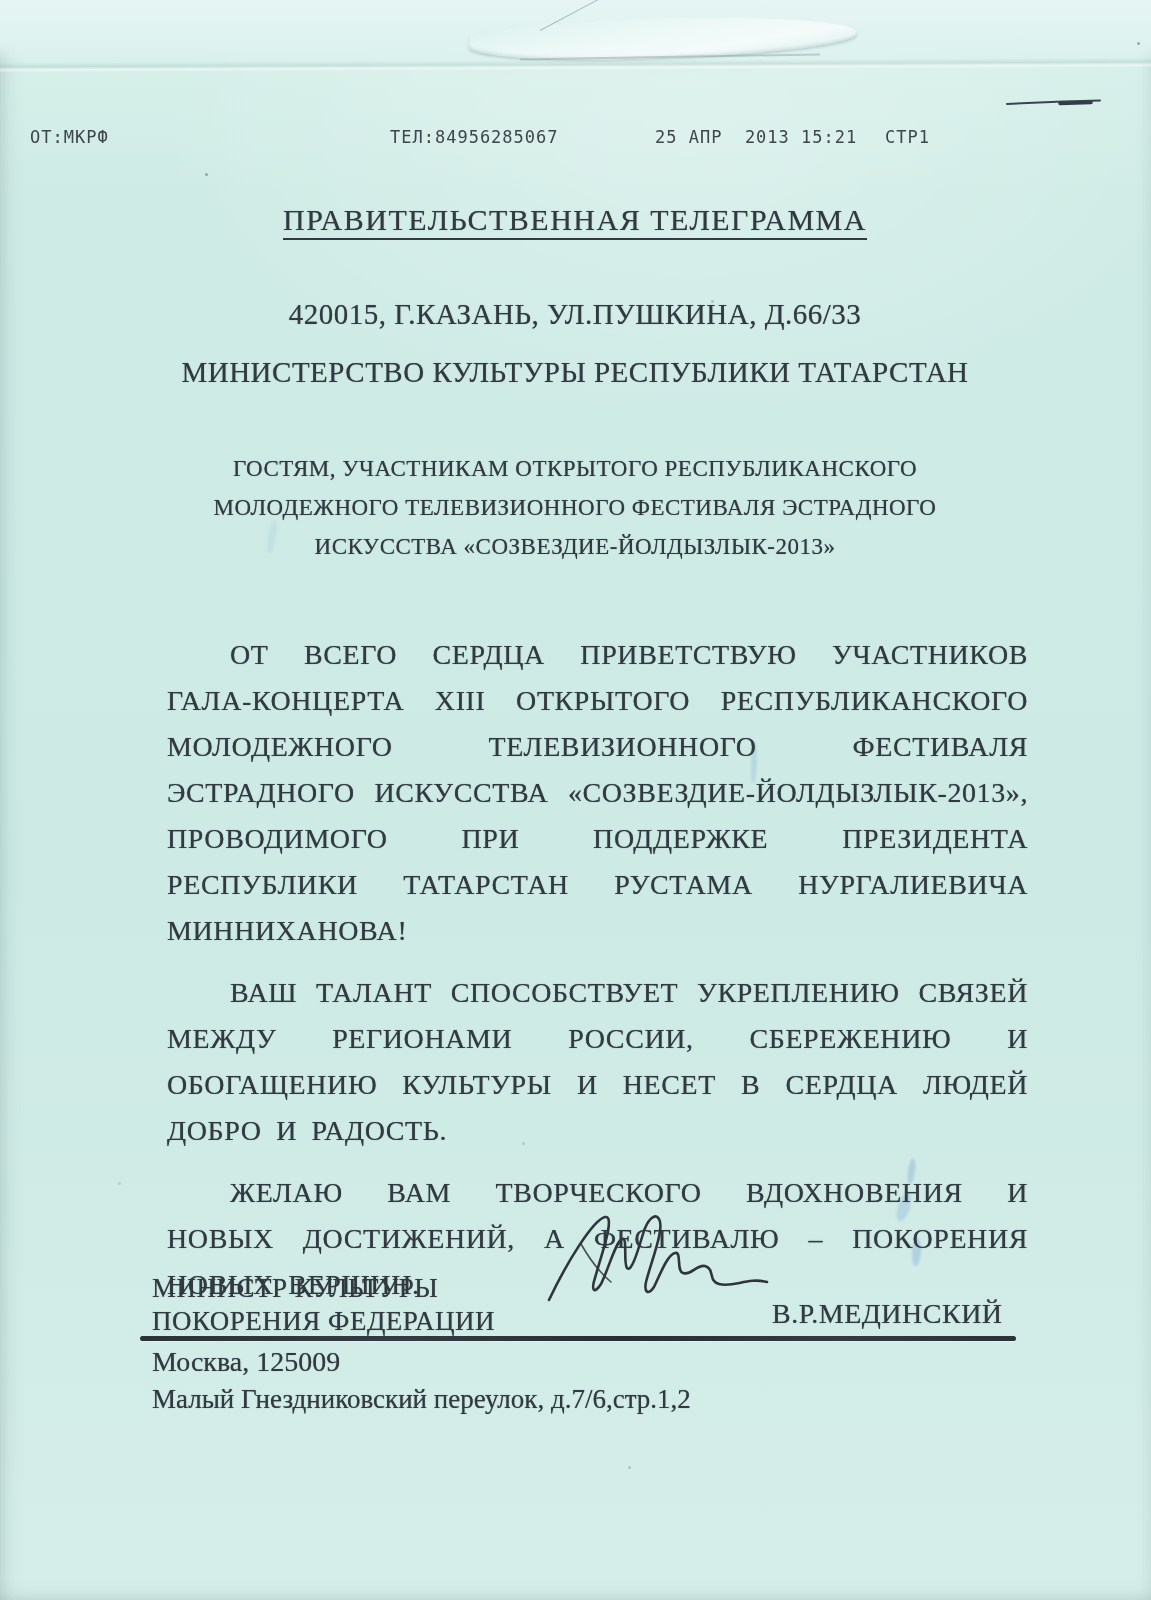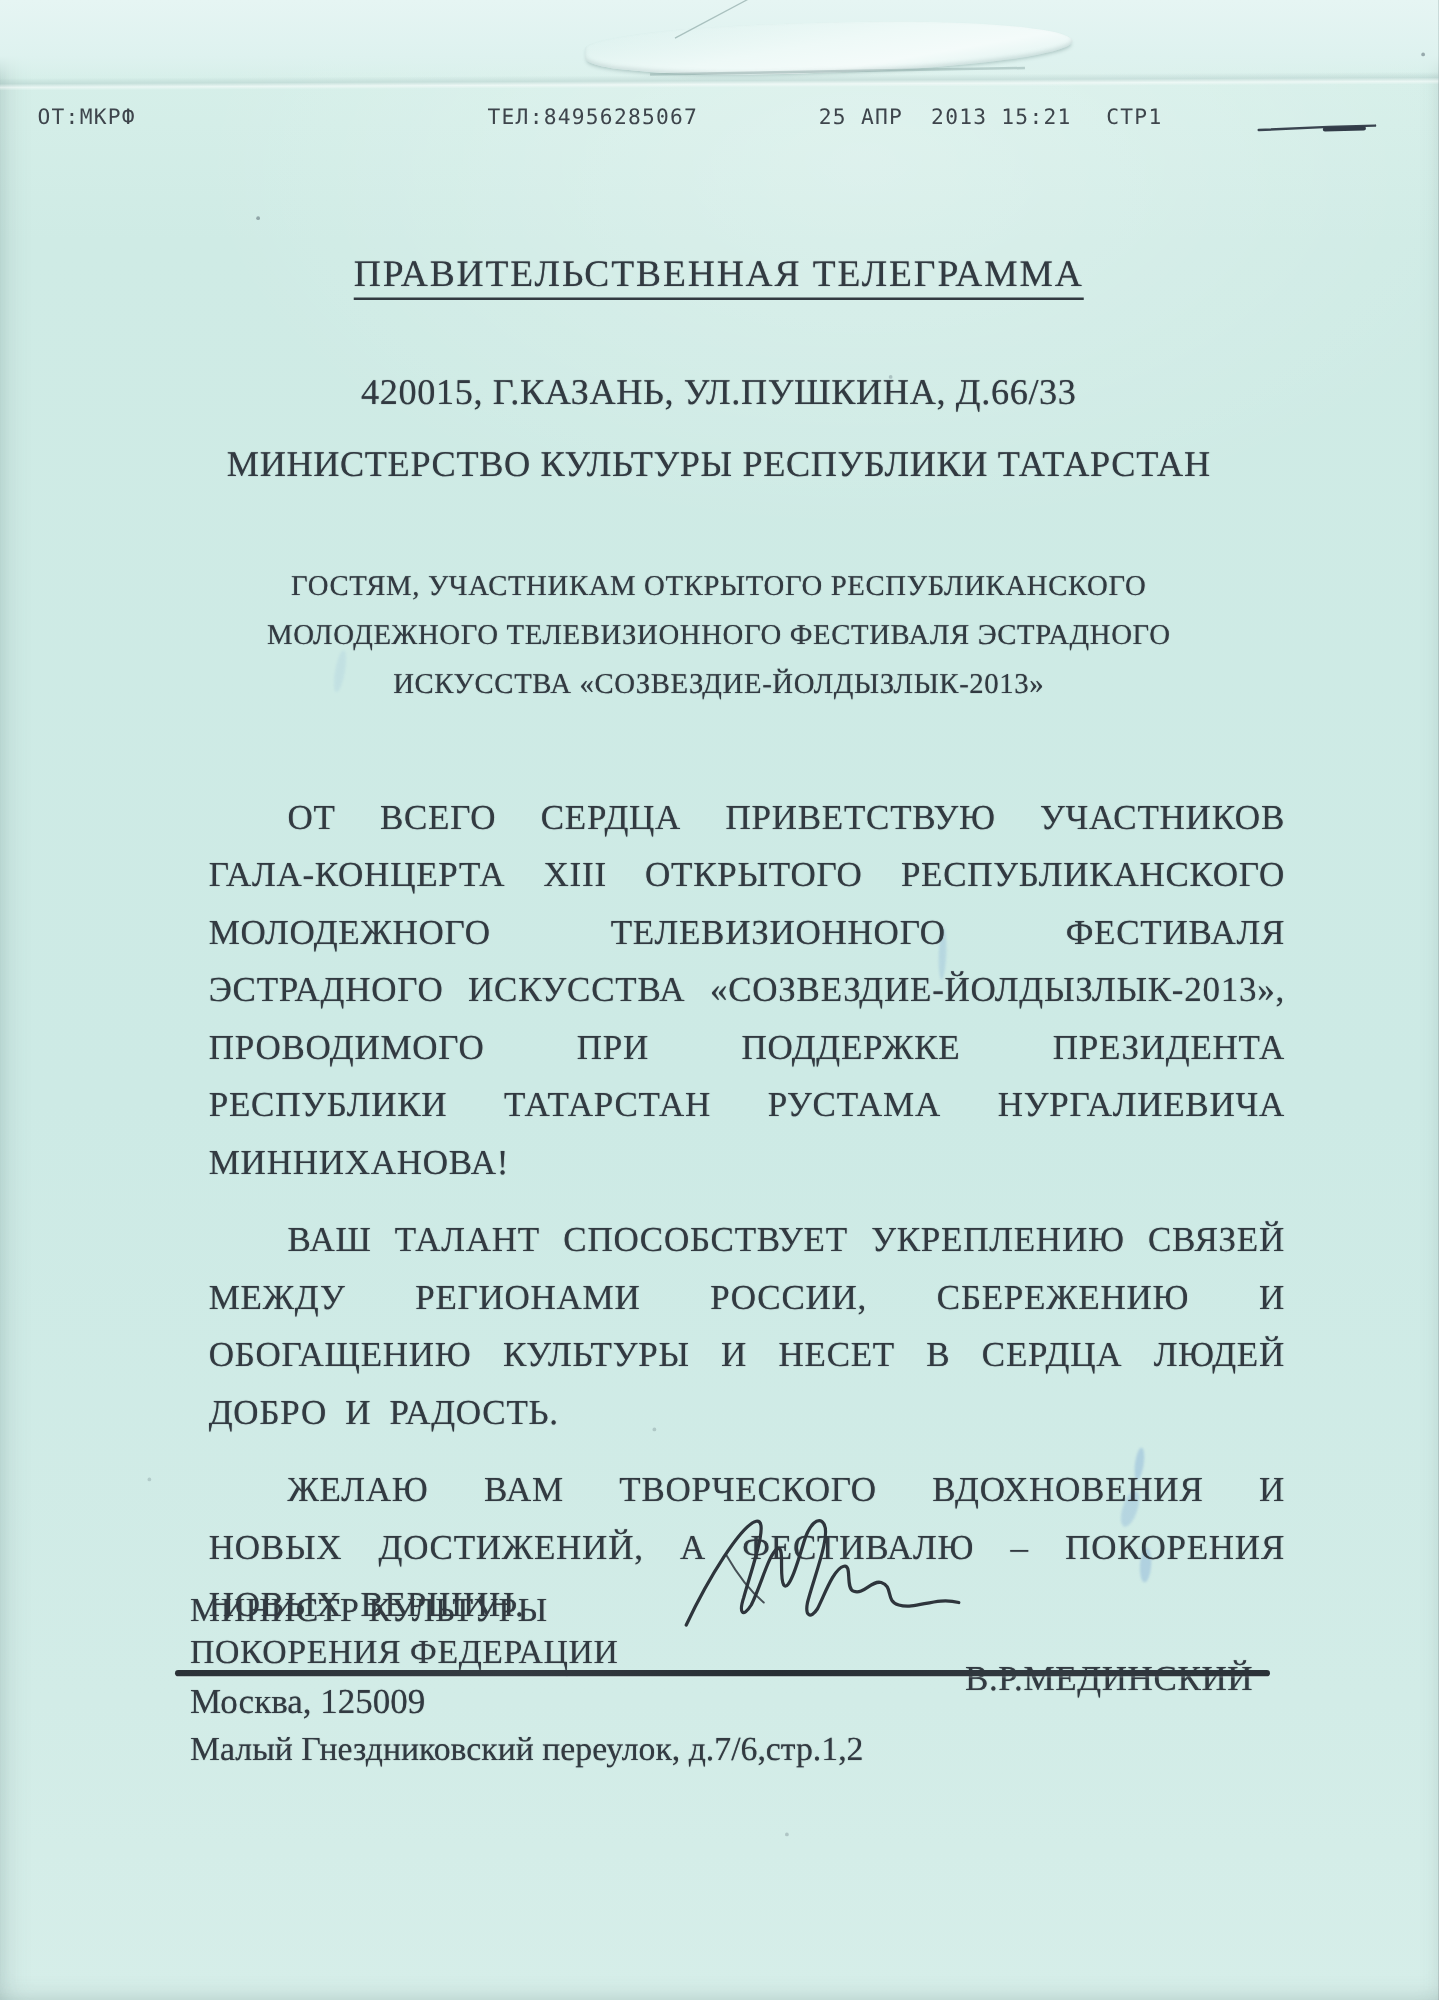--- a/index.html
+++ b/index.html
@@ -27,39 +27,39 @@
   .blue-smudge{position:absolute;background:rgba(90,140,205,.28);border-radius:50%;filter:blur(1px);}
   .smudge-a{left:908px;top:1158px;width:7px;height:26px;transform:rotate(8deg);}
   .smudge-b{left:898px;top:1192px;width:12px;height:30px;transform:rotate(18deg);opacity:.8;}
   .smudge-c{left:912px;top:1238px;width:9px;height:28px;transform:rotate(4deg);}
   .smudge-d{left:751px;top:742px;width:6px;height:42px;transform:rotate(2deg);opacity:.7;}
   .smudge-e{left:268px;top:520px;width:8px;height:34px;transform:rotate(10deg);opacity:.35;}
   .speck{position:absolute;width:3px;height:3px;border-radius:50%;background:rgba(80,95,105,.5);}
   
   .fax{position:absolute;top:84px;left:0;width:1151px;height:22px;
     font-family:"DejaVu Sans Mono",monospace;font-size:17px;color:#3e454c;letter-spacing:1px;}
-  .fax span{position:absolute;white-space:pre;}
+  .fax span{position:absolute;white-space:pre;margin-top:43px;}
   .fax-from{left:30px;}
   .fax-tel{left:390px;}
   .fax-dt{left:655px;}
   .fax-page{left:885px;}
   .pen-line{position:absolute;left:1005px;top:94px;}
   
   .ink{color:#323a41;text-shadow:0 0 .8px rgba(47,55,63,.7);}
   .center{position:absolute;left:0;width:1150px;text-align:center;}
   .doc-title{top:203px;font-size:30px;letter-spacing:1.5px;}
   .doc-title .u{border-bottom:2px solid #323a41;padding-bottom:2px;}
   .addr1{top:298px;font-size:29px;letter-spacing:.5px;}
   .addr2{top:356px;font-size:29px;letter-spacing:.5px;}
   .recipient{top:449px;font-size:23px;line-height:39px;letter-spacing:.5px;}
   .body-text{position:absolute;left:151px;top:616px;width:893px;font-size:28px;line-height:46px;letter-spacing:.6px;}
   .body-text p{margin:16px;text-indent:63px;text-align:justify;text-align-last:left;word-spacing:7px;}
   
   .sig-left{position:absolute;left:152px;top:1272px;font-size:27px;line-height:33px;letter-spacing:.5px;}
-  .sig-name{position:absolute;left:772px;top:1298px;width:260px;font-size:28px;letter-spacing:.5px;margin-top:30px;}
+  .sig-name{position:absolute;left:772px;top:1298px;width:260px;font-size:28px;letter-spacing:.5px;}
   .signature-svg{position:absolute;left:545px;top:1210px;}
   .rule{position:absolute;left:140px;top:1336px;width:876px;height:5px;border-radius:3px;
     background:linear-gradient(90deg,#2b3238 0%,#343b42 30%,#272e34 55%,#333a41 80%,#2b3238 100%);
     box-shadow:0 1px 0 rgba(255,255,255,.25);}
   .footer-city{position:absolute;left:152px;top:1346px;font-size:28px;}
   .footer-street{position:absolute;left:152px;top:1384px;font-size:27px;}
 </style>
 </head>
 <body>
 

